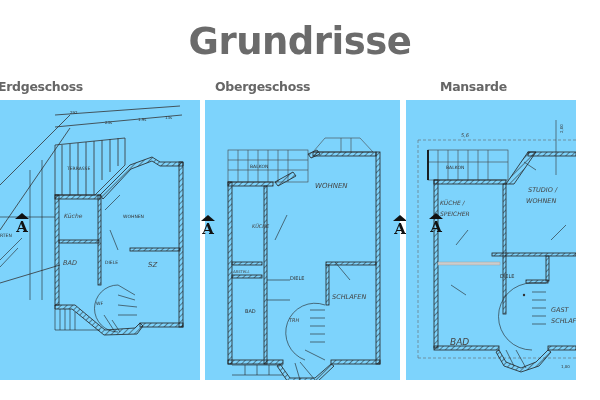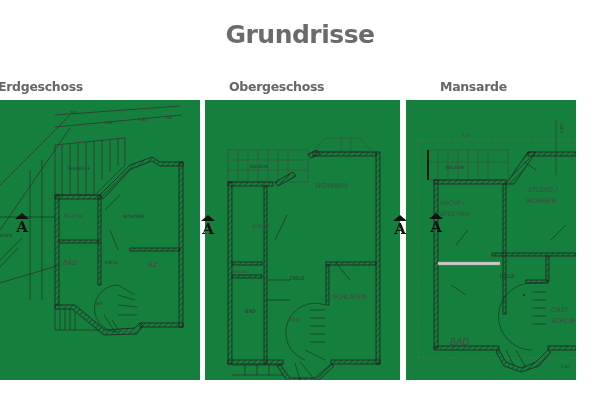--- a/index.html
+++ b/index.html
@@ -2,29 +2,29 @@
 <html><head>
   <meta charset="utf-8">
   <style>
     html, body { margin: 0; padding: 0; }
     body {
       width: 600px; height: 400px; overflow: hidden; background: #ffffff;
       font-family: "DejaVu Sans", sans-serif; position: relative;
     }
     .page-title {
       position: absolute; left: 0; width: 600px; top: 20px; text-align: center;
-      font-family: "DejaVu Sans", sans-serif; font-weight: bold; font-size: 25px;
+      font-family: "DejaVu Sans", sans-serif; font-weight: bold; font-size: 37px;
       color: #6b6b6b; letter-spacing: -0.5px; margin: 0;
     }
     .floor-label {
       position: absolute; top: 79px; font-family: "DejaVu Sans", sans-serif;
       font-weight: bold; font-size: 12.5px; color: #666666; letter-spacing: -0.3px;
     }
     .plan {
-      position: absolute; background: #15803d;
+      position: absolute; background: #7dd3fc;
     }
     .plan svg { display: block; }
     .rlabel { font-family: "DejaVu Sans", sans-serif; fill: #333; }
     .hand { font-family: "DejaVu Sans", sans-serif; fill: #444; font-style: italic; }
     .section-marker {
       position: absolute; width: 16px; text-align: center;
     }
     .section-marker .tri {
       width: 0; height: 0; border-left: 7px solid transparent; border-right: 7px solid transparent;
       border-bottom: 6px solid #111; margin: 0 auto;
@@ -32,21 +32,21 @@
     .section-marker .letter {
       font-family: "DejaVu Serif", serif; font-weight: bold; font-size: 15px; color: #111; line-height: 16px;
     }
   </style>
 </head>
 <body>
 
 <h1 class="page-title">Grundrisse</h1>
 
 <div class="floor-label" style="left:-2px;">Erdgeschoss</div>
-<div class="floor-label" style="left:229px;">Obergeschoss</div>
+<div class="floor-label" style="left:215px;">Obergeschoss</div>
 <div class="floor-label" style="left:440px;">Mansarde</div>
 
 <div class="plan" style="left:0;top:100px;width:200px;height:280px;">
   <svg width="200" height="280" viewBox="0 0 200 280">
     <defs>
       <pattern id="hatch" width="4" height="4" patternUnits="userSpaceOnUse" patternTransform="rotate(45)">
         <line x1="0" y1="0" x2="0" y2="4" stroke="#222" stroke-width="1"></line>
       </pattern>
     </defs>
 

